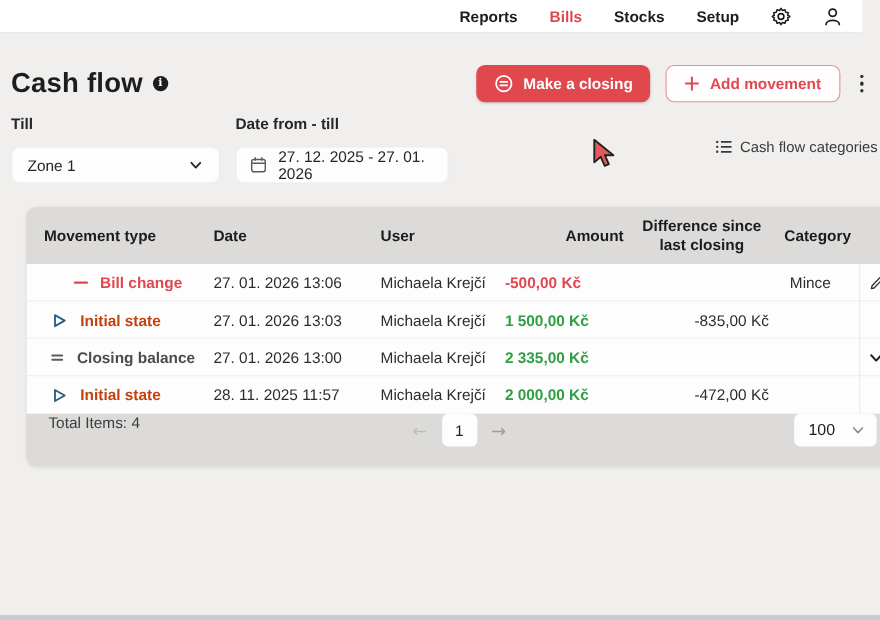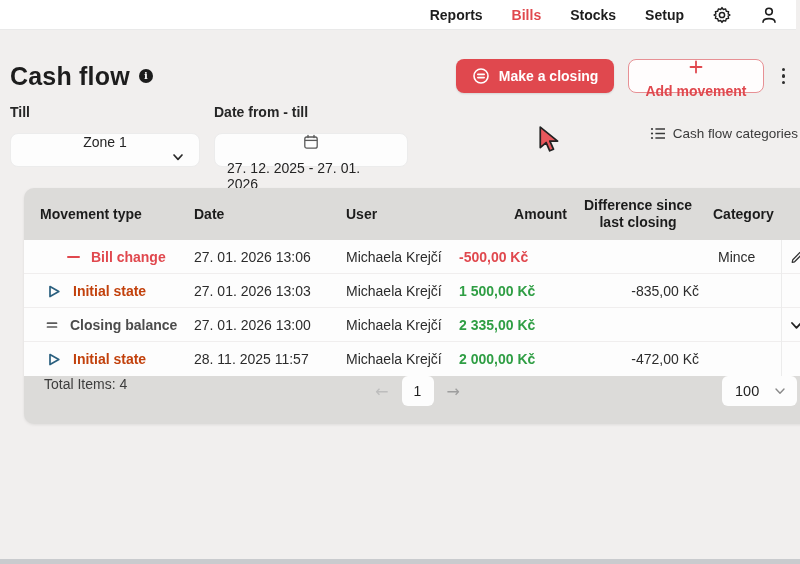--- a/index.html
+++ b/index.html
@@ -5,21 +5,21 @@
   * { margin:0; padding:0; box-sizing:border-box; }
   html,body { width:800px; height:564px; overflow:hidden; }
   body {
     font-family:"Liberation Sans", sans-serif;
     background:#f1efee;
     position:relative;
     color:#1f1f1f;
   }
   
   .topnav {
-    position:absolute; top:0; left:0; right:4px; height:30px;
+    position:absolute; top:0; left:0; right:16px; height:30px;
     background:#ffffff; border-bottom:1px solid #e9e9e9;
     display:flex; align-items:center; justify-content:flex-end;
     gap:29px; padding-right:18px;
   }
   .nav-item { font-size:14px; font-weight:600; color:#1d1d1d; cursor:pointer; }
   .nav-item.active { color:#e0484e; }
   .nav-icon { display:flex; align-items:center; }
   
   .title-row {
     position:absolute; top:57px; left:10px; right:9px; height:38px;
@@ -28,33 +28,32 @@
   .page-title { font-size:25px; font-weight:700; color:#1d1d1d; letter-spacing:0.2px; }
   .info-icon {
     width:14px; height:14px; border-radius:50%; background:#1d1d1d;
     color:#fff; font-size:10px; font-weight:700; line-height:14px; text-align:center;
     margin-left:9px; font-family:"DejaVu Serif", serif;
   }
   .title-actions { margin-left:auto; display:flex; align-items:center; gap:14px; }
   .btn { height:34px; border-radius:8px; display:flex; align-items:center; gap:9px;
          font-size:14px; font-weight:700; padding:0 16px; cursor:pointer; border:none; }
   .btn-primary { background:#e0484e; color:#fff; box-shadow:0 1px 2px rgba(0,0,0,0.12); }
-  .btn-outline { background:#fffdfd; color:#e0484e; border:1px solid #e79094;flex-direction:column; }
+  .btn-outline { background:#fffdfd; color:#e0484e; border:1px solid #e79094; }
   .kebab { display:flex; flex-direction:column; gap:3px; padding:4px 6px; cursor:pointer; margin-left:-2px; }
   .kebab span { width:3.5px; height:3.5px; border-radius:50%; background:#2e2e2e; }
   
   .filters { position:absolute; top:104px; left:10px; right:5px; }
   .filter-label { font-size:14px; font-weight:700; color:#262626; }
   .till-block { position:absolute; left:0; top:0; }
   .date-block { position:absolute; left:204px; top:0; }
   .control {
     margin-top:13px; height:34px; background:#fdfdfd; border:1px solid #ececec;
     border-radius:8px; display:flex; align-items:center; font-size:14px; color:#242424;
     cursor:pointer;
-    flex-direction:column;
   }
   .till-select { width:190px; padding:0 14px; }
   .till-select .chev { margin-left:auto; }
   .date-input { width:194px; padding:0 12px; gap:10px; }
   .categories-link {
     position:absolute; right:-3px; top:22px; display:flex; align-items:center; gap:7px;
     font-size:13.5px; color:#3a3a3a; cursor:pointer; white-space:nowrap;
   }
   
   .card {

